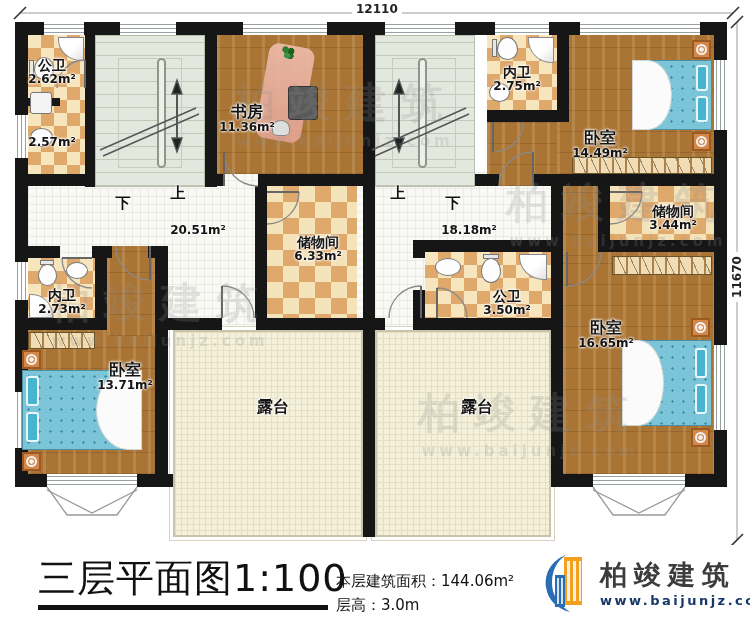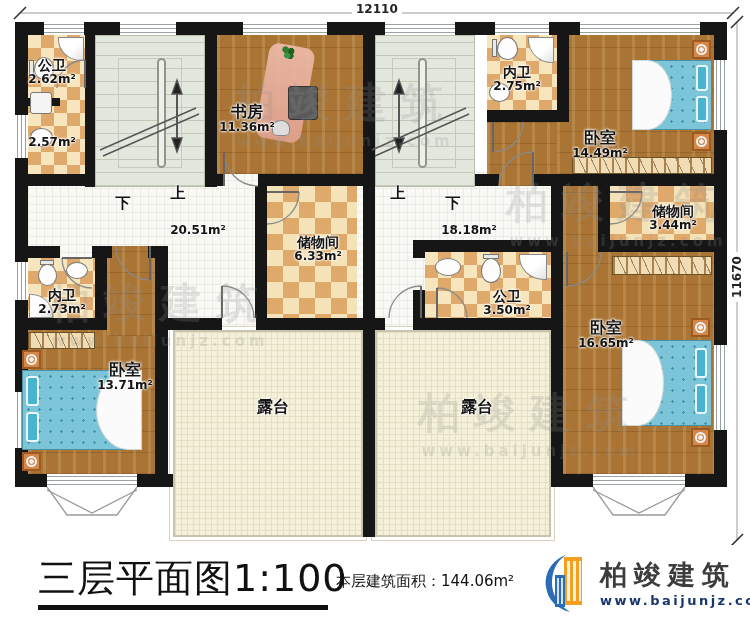--- a/index.html
+++ b/index.html
@@ -324,20 +324,21 @@
 
   <span class="dim" style="left:352px;top:2px">12110</span>
   <span class="dim" style="left:712px;top:270px;transform:rotate(-90deg);transform-origin:center">11670</span>
 </div>
 
 <div id="titlebar">
   <div class="maintitle"><span>三层平面图</span><span>1:100</span></div>
   <div class="underl"></div>
   <div class="stats">
     <div><span>本层建筑面积：</span><span>144.06m²</span></div>
+    <div><span>层高：</span><span>3.0m</span></div>
   </div>
   <div class="logo">
     <svg width="52" height="62" viewBox="0 0 52 62">
       <path d="M26,4 C12,9 4,22 6,36 C8,50 18,58 30,61 C18,53 12,44 12,32 C12,19 17,10 26,4 Z" fill="#2a6db5"></path>
       <rect x="24" y="6" width="18" height="48" fill="#f59f1e"></rect>
       <rect x="15" y="24" width="10" height="32" fill="#2a6db5"></rect>
       <g fill="#fff">
         <rect x="27" y="10" width="3" height="40" opacity=".85"></rect>
         <rect x="33" y="10" width="3" height="40" opacity=".85"></rect>
         <rect x="39" y="10" width="2" height="40" opacity=".85"></rect>

